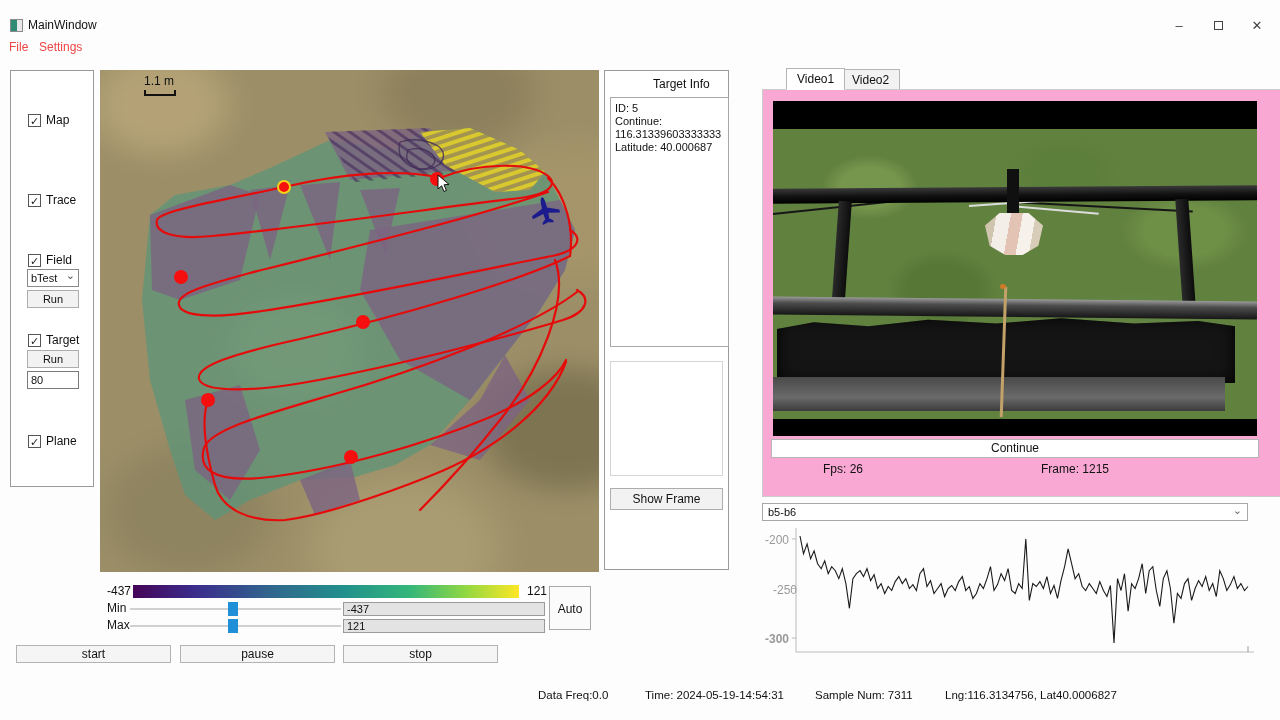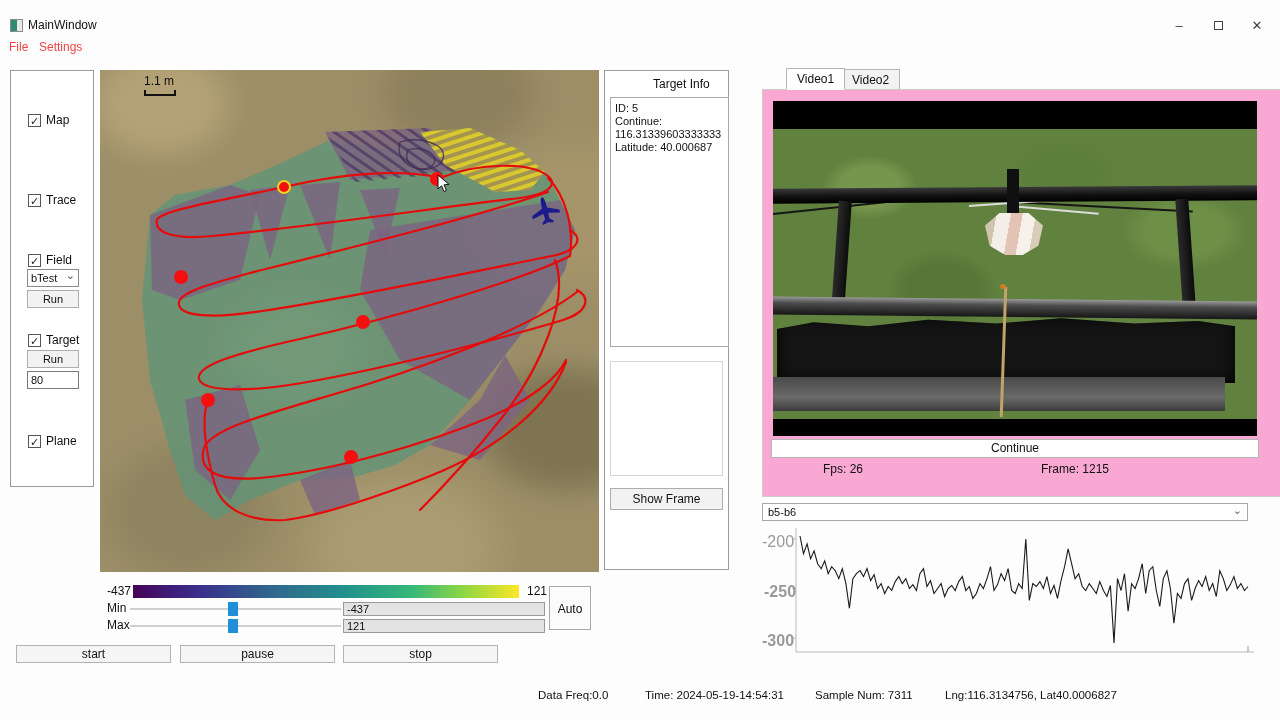--- a/index.html
+++ b/index.html
@@ -88,21 +88,21 @@
   .vid-pile-light { position:absolute; left:0px; top:276px; width:452px; height:34px; background:linear-gradient(180deg,#4a4a4a,#6a6a6a 60%,#3c3c3c); }
   .vid-stick { position:absolute; left:229px; top:186px; width:3px; height:130px; background:#c3a269; transform:rotate(2deg); }
   .vid-stick-dot { position:absolute; left:227px; top:183px; width:6px; height:5px; background:#d07a28; border-radius:50%; }
   .vid-letterbox { position:absolute; left:0; width:484px; background:#000; }
   .continue-btn { position:absolute; left:8px; top:349px; width:488px; height:19px; border:1px solid #b5b5b5; background:#fff; font-size:12px; text-align:center; line-height:17px; }
   .fps-row { position:absolute; top:372px; font-size:12px; }
 
   
   .chan-select { left:762px; top:503px; width:486px; height:18px; border:1px solid #a8a8a8; background:#fff; font-size:11px; padding:2px 5px; display:flex; justify-content:space-between; }
   .chart-wrap { left:762px; top:524px; width:502px; height:140px; }
-  .ytick-label { position:absolute; font-size:16px; color:#999; width:30px; text-align:left; }
+  .ytick-label { position:absolute; font-size:12px; color:#999; width:30px; text-align:center; }
 
   .bstat { top:689px; font-size:11.5px; color:#111; }
 </style>
 </head>
 <body>
 
 <div id="stage">
 
   <div class="abs app-icon"></div>
   <div class="abs app-title">MainWindow</div>
@@ -279,21 +279,21 @@
   </div>
 
   <div class="abs chan-select">
     <span>b5-b6</span>
     <span style="margin-top:-2px;color:#666;">⌄</span>
   </div>
 
   <div class="abs chart-wrap">
     <div id="ytick-labels">
         <div class="ytick-label" style="left: 0px; top: 8.95652px;">-200</div>
-        <div class="ytick-label" style="left: 2px; top: 58.5217px; font-weight: bold;">-250</div>
+        <div class="ytick-label" style="left: 8px; top: 58.5217px;">-250</div>
         <div class="ytick-label" style="left: 0px; top: 108.087px; font-weight: bold;">-300</div>
       </div>
     <svg id="chart-svg" width="502" height="140" viewBox="0 0 502 140">
       <line x1="34" y1="4" x2="34" y2="128" stroke="#bbbbbb" stroke-width="1"></line>
       <line x1="34" y1="128" x2="492" y2="128" stroke="#bbbbbb" stroke-width="1"></line>
       <g id="chart-ticks" stroke="#bbbbbb" stroke-width="1">
           <line x1="30" x2="34" y1="14.956521739130434" y2="14.956521739130434"></line>
           <line x1="30" x2="34" y1="64.52173913043478" y2="64.52173913043478"></line>
           <line x1="30" x2="34" y1="114.08695652173913" y2="114.08695652173913"></line>
         </g>

